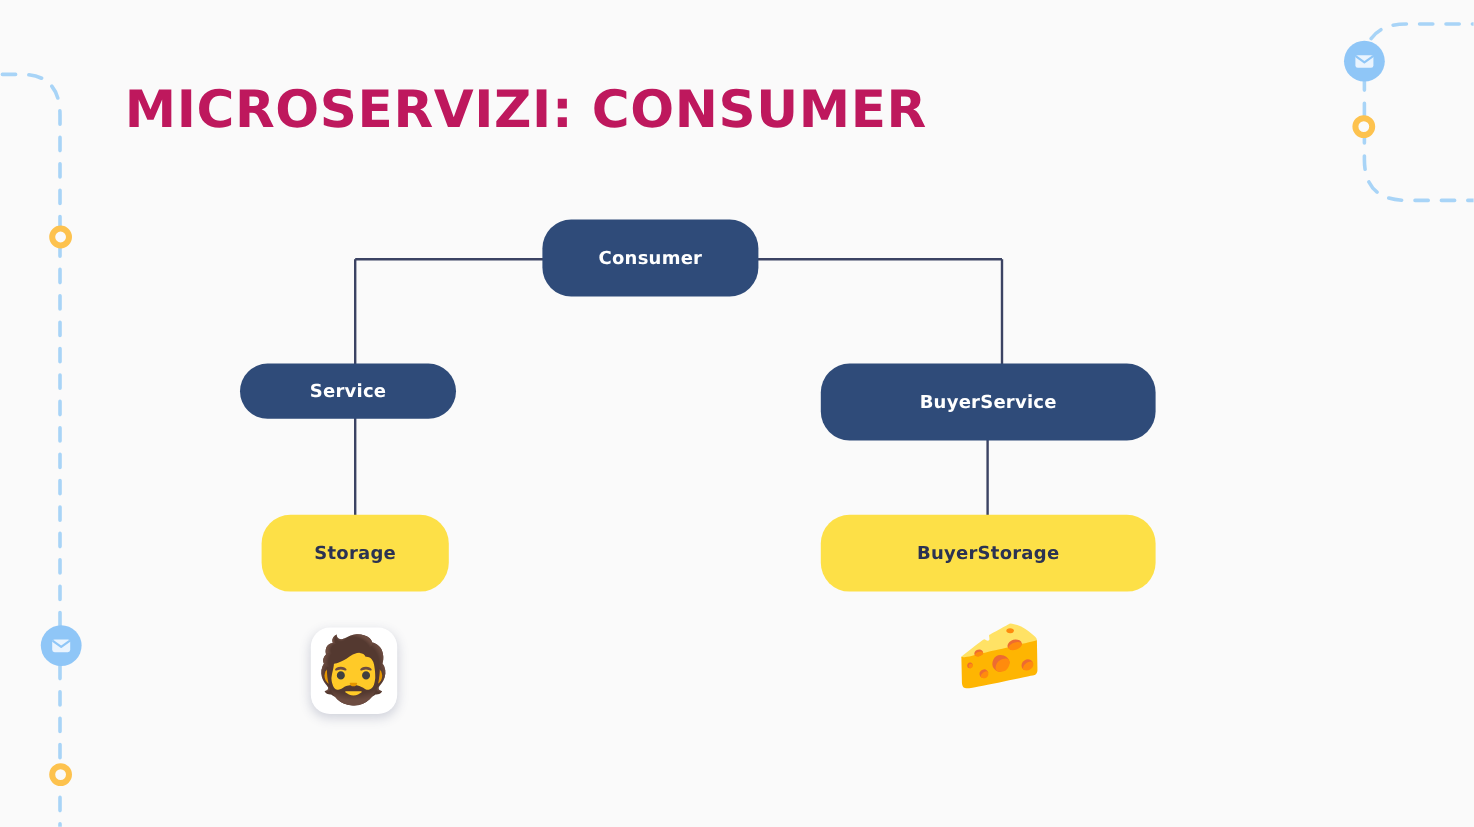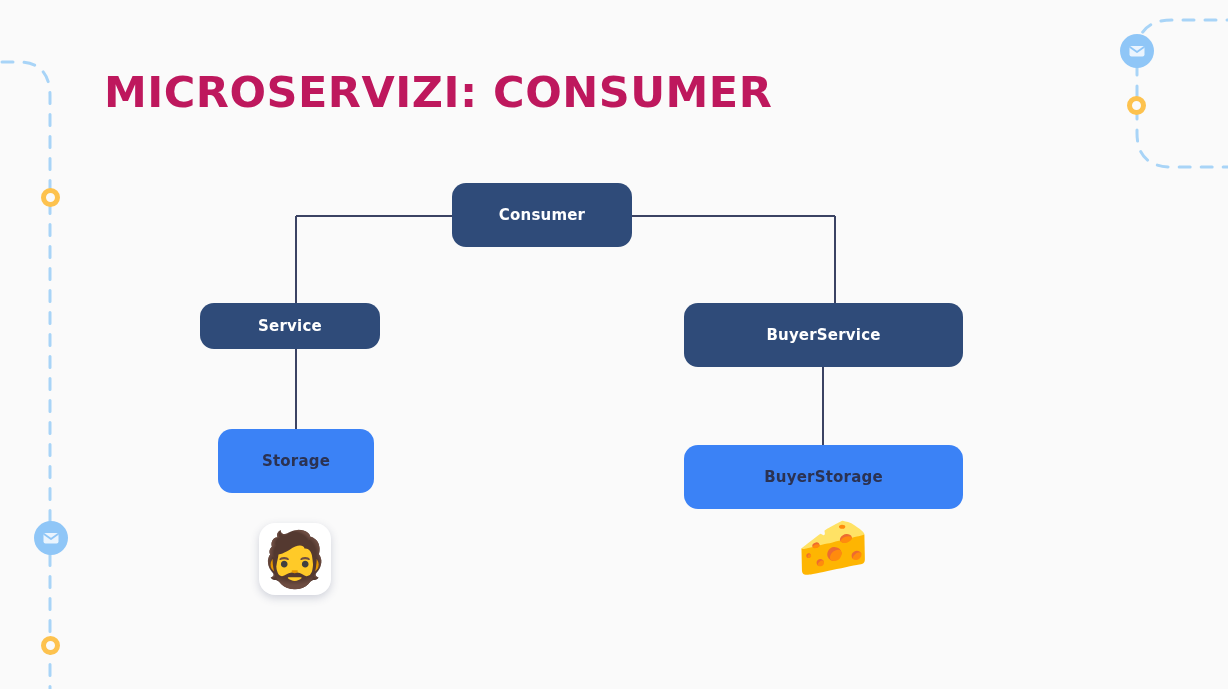--- a/index.html
+++ b/index.html
@@ -58,43 +58,43 @@
     top: 0;
     width: 1228px;
     height: 689px;
   }
 
   .node {
     position: absolute;
     display: flex;
     align-items: center;
     justify-content: center;
-    border-radius: 14px;
+    border-radius: 24px;
     font-size: 15px;
     font-weight: 700;
     letter-spacing: 0.2px;
     font-family: "DejaVu Sans", sans-serif;
     text-align: center;
   }
 
   .node.navy {
     background: #2F4B79;
     color: #FFFFFF;
   }
 
   .node.amber {
-    background: #3b82f6;
+    background: #fde047;
     color: #2B3252;
   }
 
   #node-consumer   { left: 452px; top: 183px; width: 180px; height: 64px; }
   #node-service    { left: 200px; top: 303px; width: 180px; height: 46px; }
   #node-buyservice { left: 684px; top: 303px; width: 279px; height: 64px; text-align: center; }
   #node-storage    { left: 218px; top: 429px; width: 156px; height: 64px; }
-  #node-buystorage { left: 684px; top: 429px; width: 279px; height: 64px; margin-top: 16px; }
+  #node-buystorage { left: 684px; top: 429px; width: 279px; height: 64px; }
 
   
   .avatar-card {
     position: absolute;
     left: 259px;
     top: 523px;
     width: 72px;
     height: 72px;
     border-radius: 16px;
     background: #FFFFFF;

